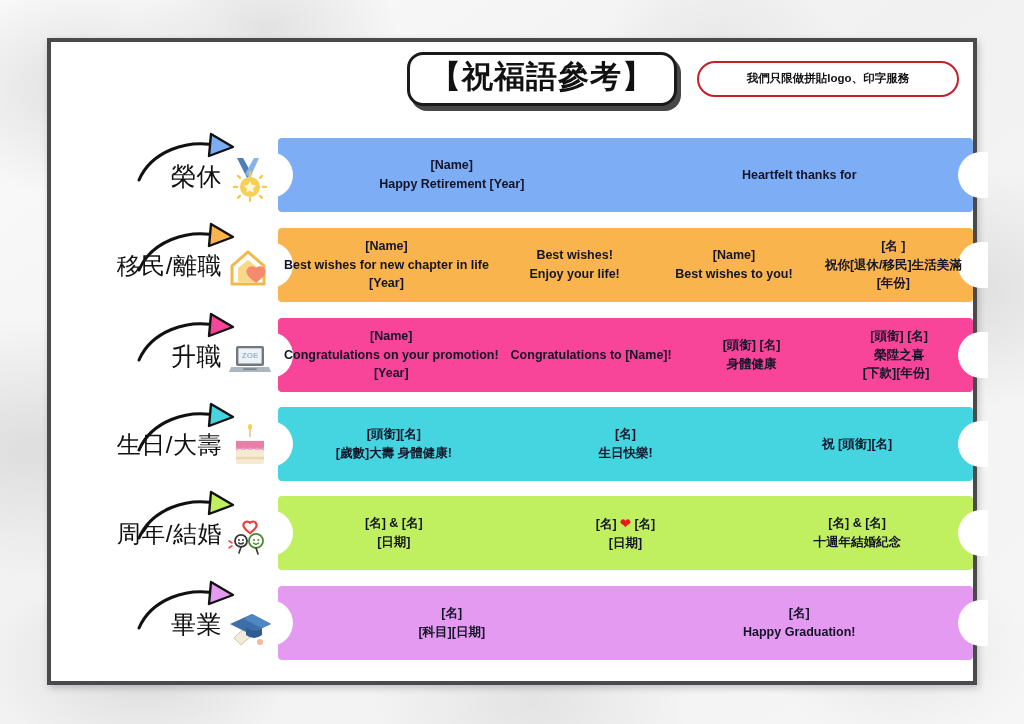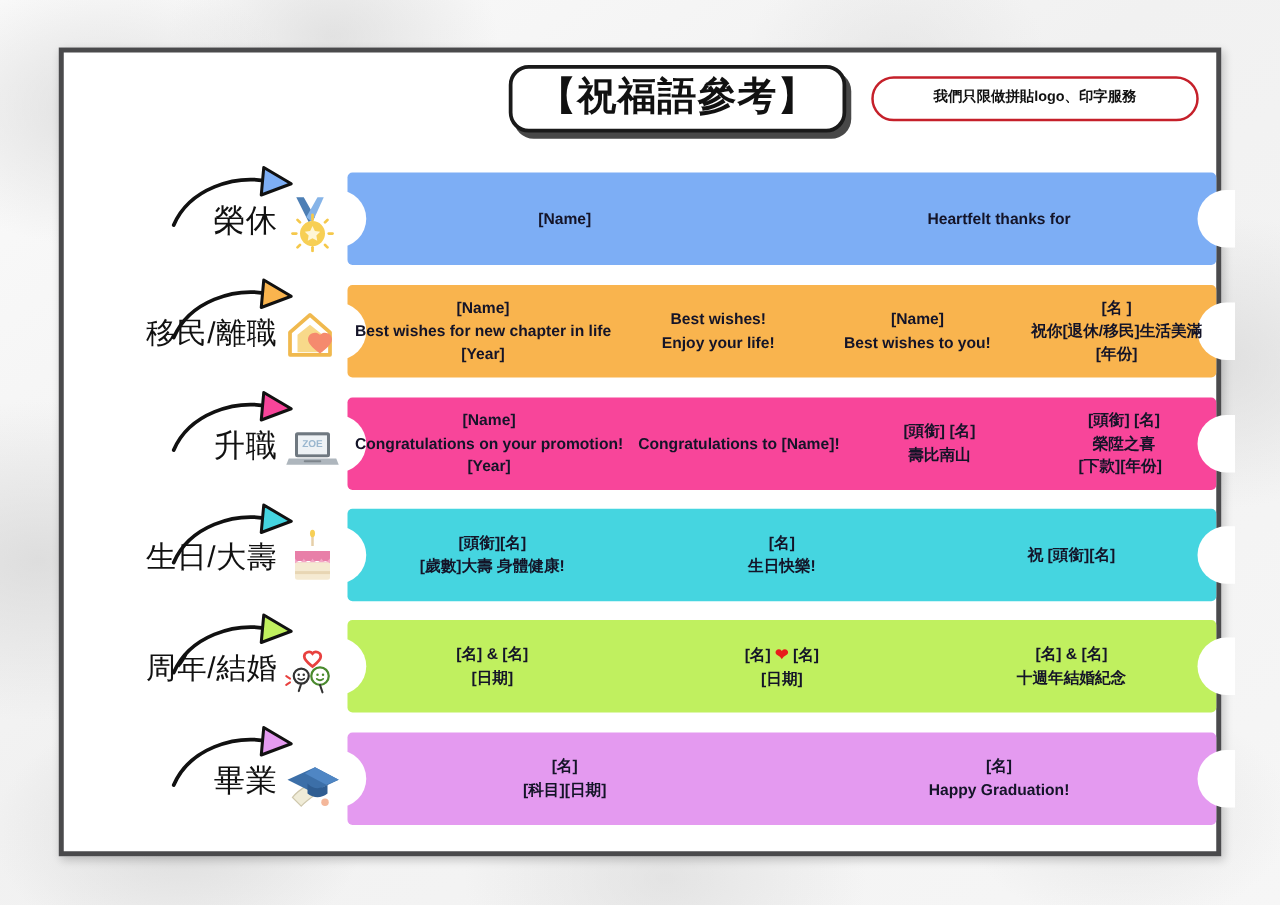--- a/index.html
+++ b/index.html
@@ -225,20 +225,21 @@
                 <line x1="14" y1="42" x2="12" y2="44"></line>
             </g>
             <circle cx="24" cy="33" r="10" fill="#f7cf55"></circle>
             <path d="M24 27 l1.9 3.9 4.3.6 -3.1 3 .7 4.3 -3.8-2 -3.8 2 .7-4.3 -3.1-3 4.3-.6 Z" fill="#fff6d6"></path>
           </svg>
         </div>
       </div>
       <div class="band" style="background:#7DAEF5">
         <div class="cell">
           <span class="ln">[Name]</span>
+          <span class="ln">Happy Retirement [Year]</span>
         </div>
         <div class="cell">
           <span class="ln">Heartfelt thanks for</span>
         </div>
       </div>
     </div>
 
     <div class="row">
       <div class="label-zone">
         <svg class="arrow-svg" width="110" height="52">
@@ -297,21 +298,21 @@
         <div class="cell">
           <span class="ln">[Name]</span>
           <span class="ln">Congratulations on your promotion!</span>
           <span class="ln">[Year]</span>
         </div>
         <div class="cell">
           <span class="ln">Congratulations to [Name]!</span>
         </div>
         <div class="cell">
           <span class="ln">[頭銜] [名]</span>
-          <span class="ln">壽比南山</span>
+          <span class="ln">身體健康</span>
         </div>
         <div class="cell">
           <span class="ln">[頭銜] [名]</span>
           <span class="ln">榮陞之喜</span>
           <span class="ln right">[下款][年份]</span>
         </div>
       </div>
     </div>
 
     <div class="row short">

